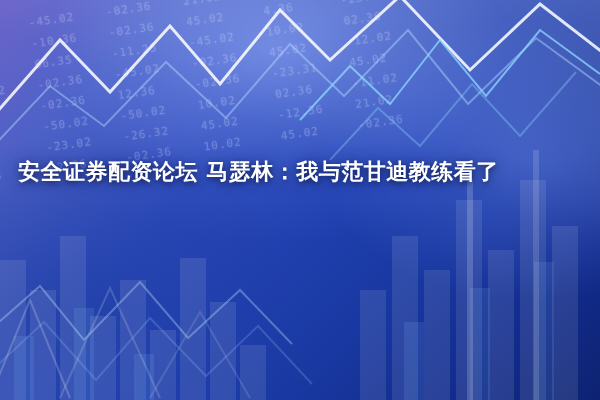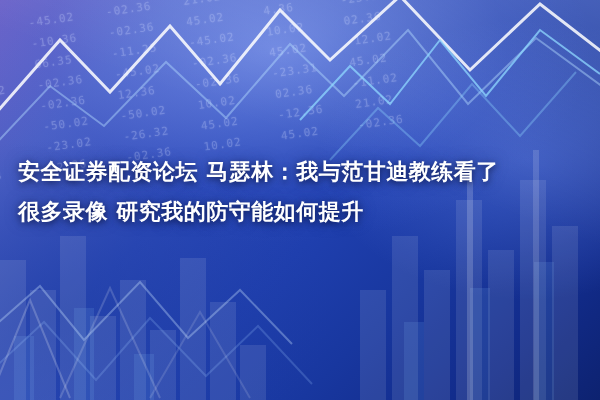--- a/index.html
+++ b/index.html
@@ -141,16 +141,15 @@
       <polyline points="536,400 536,150" stroke="rgba(255,255,255,0.14)" stroke-width="6"></polyline>
 
       <polyline points="-10,398 30,300 70,398" stroke="rgba(255,255,255,0.20)" stroke-width="2"></polyline>
       <polyline points="60,398 110,288 160,398" stroke="rgba(255,255,255,0.16)" stroke-width="2"></polyline>
       <polyline points="150,398 200,312 250,398" stroke="rgba(255,255,255,0.13)" stroke-width="2"></polyline>
     </g>
   </svg>
 
   <div class="headline">
     <span class="l">安全证券配资论坛 马瑟林：我与范甘迪教练看了</span>
-    <span class="l">很多录像 研究我的防守能如何提升</span>
   </div>
 
 </div>
 
 </body></html>

